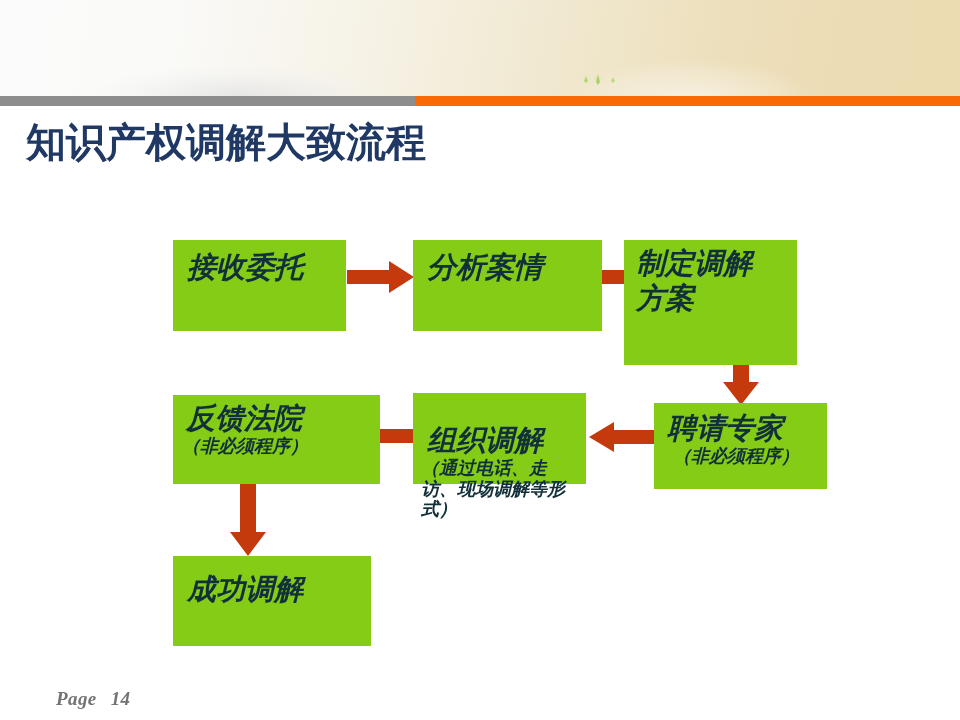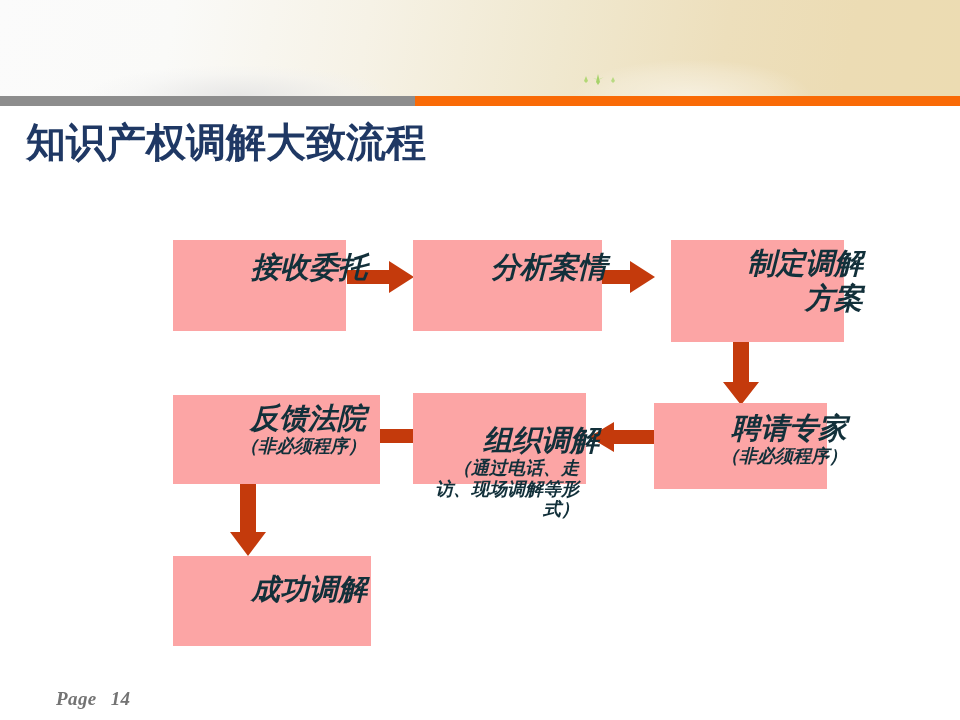--- a/index.html
+++ b/index.html
@@ -74,23 +74,22 @@
     font-weight: bold;
     color: #1f3864;
     letter-spacing: 0px;
     white-space: nowrap;
     line-height: 1.1;
   }
 
   
   .flow-box {
     position: absolute;
-    background: #fca5a5;
+    background: #84cc16;
     box-sizing: border-box;
-    text-align: right;
   }
   .flow-box .box-main {
     font-family: "DejaVu Sans", "Liberation Sans", sans-serif;
     font-size: 29px;
     font-weight: bold;
     font-style: italic;
     color: #12303a;
     line-height: 1.22;
     white-space: nowrap;
   }
@@ -102,21 +101,21 @@
     color: #12303a;
     line-height: 1.12;
   }
   .flow-box .box-wrapsub {
     white-space: normal;
   }
 
   
   #box-receive    { left: 173px; top: 240px; width: 173px; height: 91px; }
   #box-analyze    { left: 413px; top: 240px; width: 189px; height: 91px; }
-  #box-plan       { left: 671px; top: 240px; width: 173px; height: 102px; }
+  #box-plan       { left: 624px; top: 240px; width: 173px; height: 125px; }
   #box-feedback   { left: 173px; top: 395px; width: 207px; height: 89px; }
   #box-organize   { left: 413px; top: 393px; width: 173px; height: 91px; }
   #box-expert     { left: 654px; top: 403px; width: 173px; height: 86px; padding-left: 32px; }
   #box-success    { left: 173px; top: 556px; width: 198px; height: 90px; }
 
   
   .box-text {
     position: absolute;
     left: 10px;
     top: 6px;

